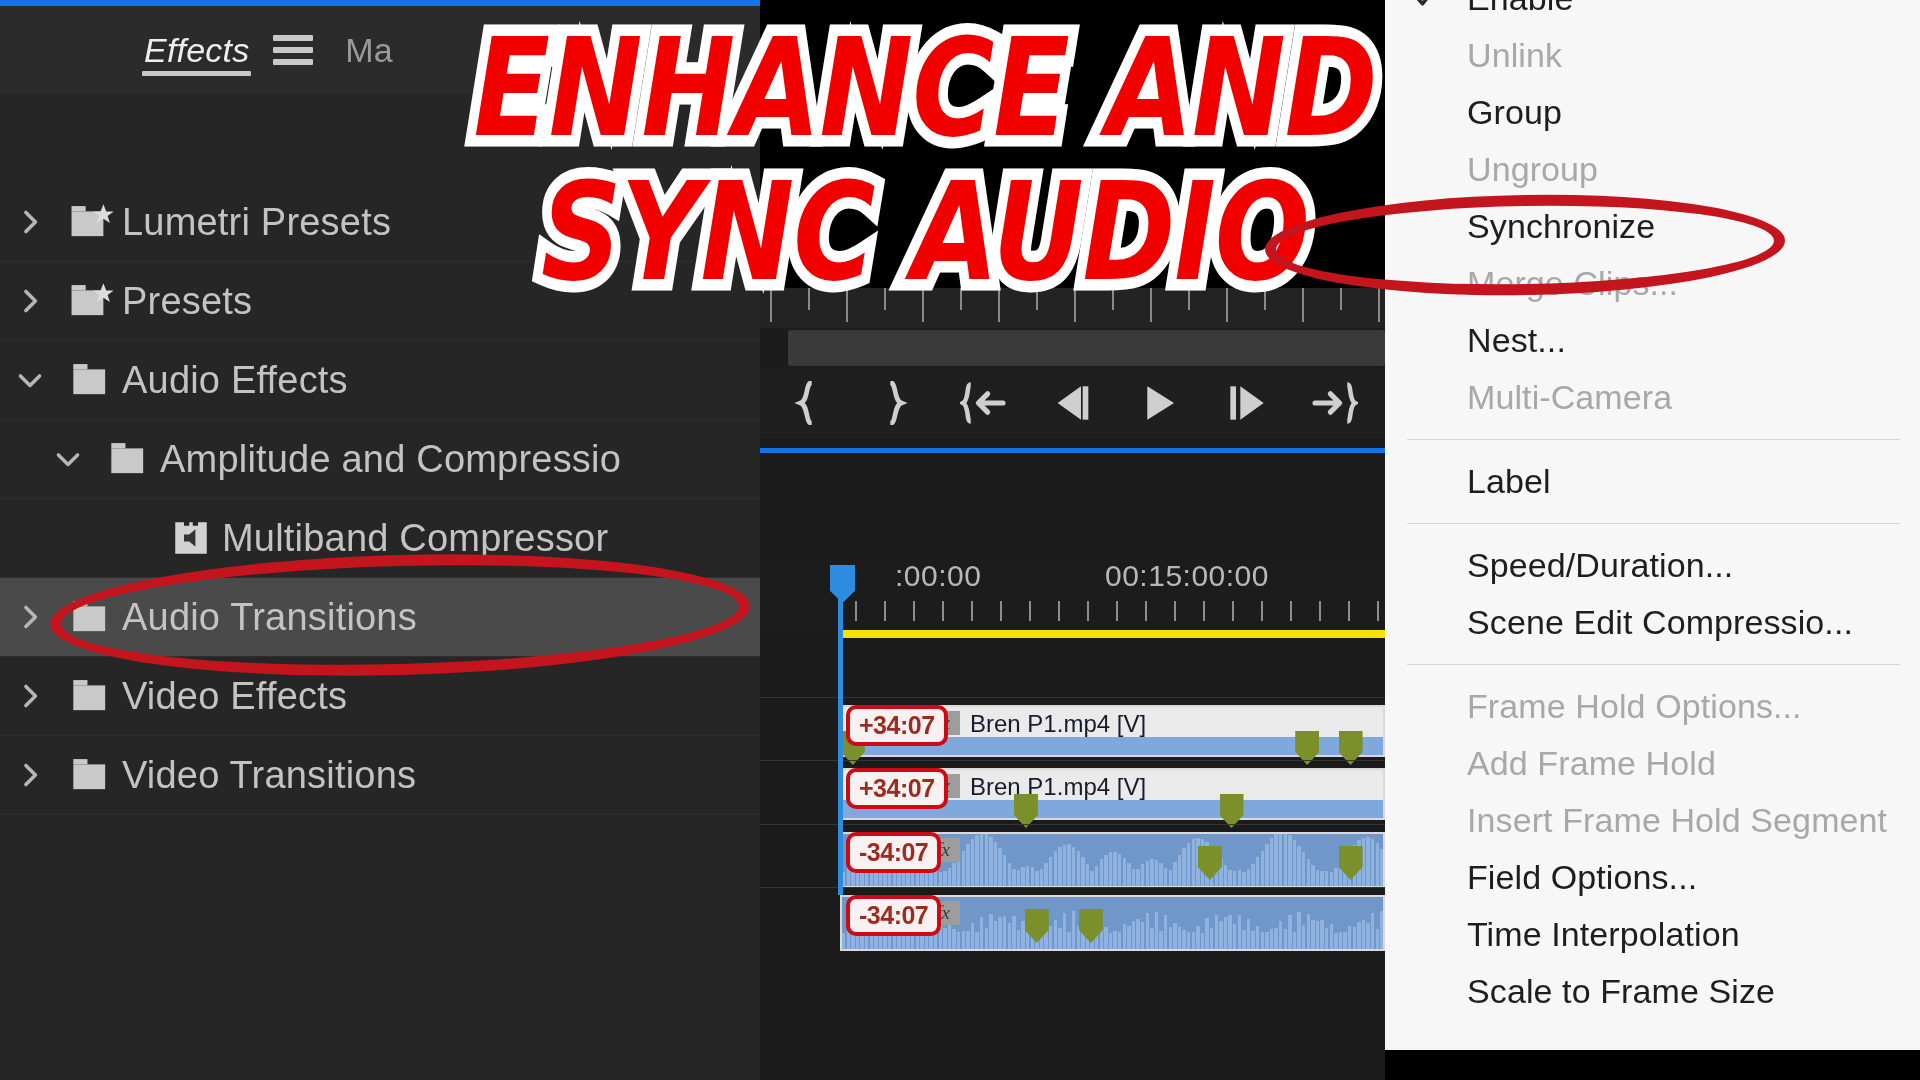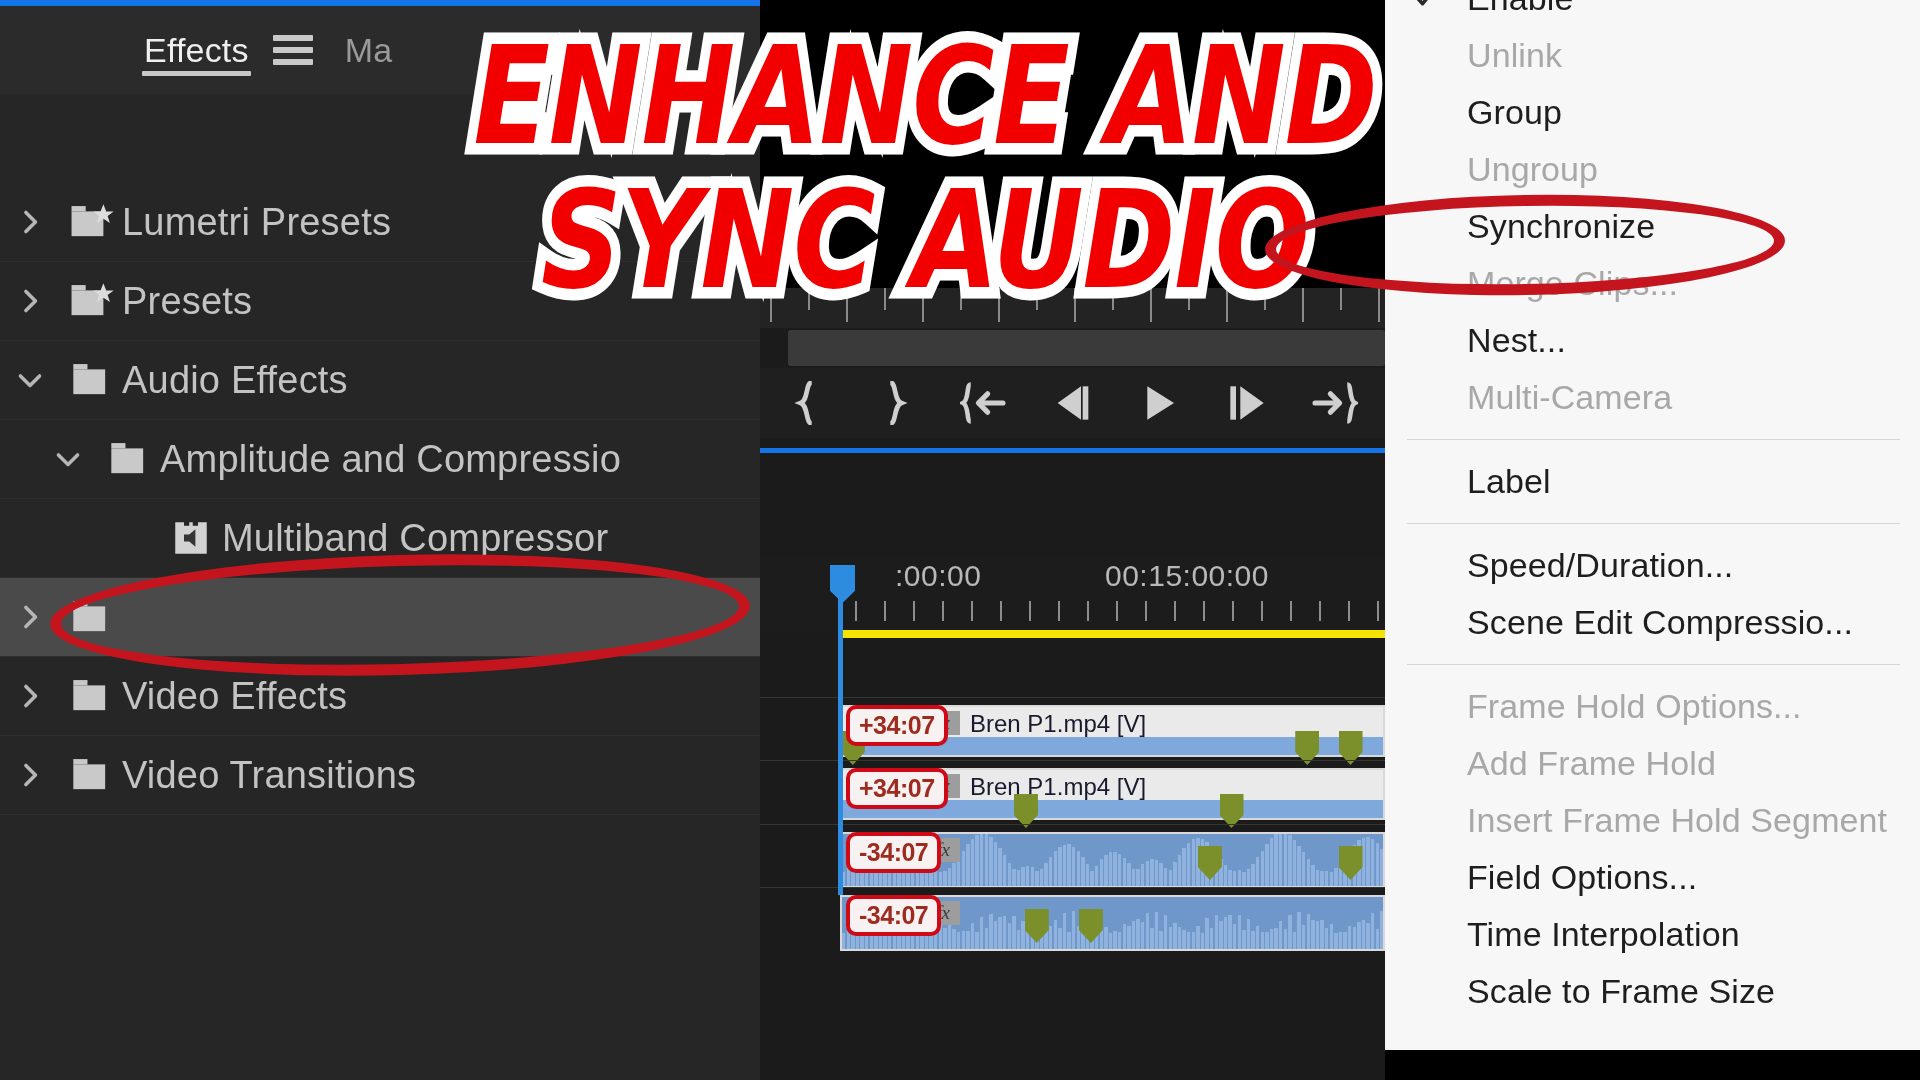--- a/index.html
+++ b/index.html
@@ -130,21 +130,21 @@
   .mi {
     position:relative; height:57px; display:flex; align-items:center;
     font-size:34px; color:#1e1e1e; padding-left:82px; letter-spacing:.1px;
   }
   .mi.dis { color:#a8a8a8; }
   .mi .check { position:absolute; left:26px; top:50%; transform:translateY(-50%); }
   .sep { height:1px; background:#d6d6d6; margin:13px 20px 13px 22px; }
 
   
   #ann-text {
-    position:absolute; left:510px; top:12px; width:830px; height:290px;
+    position:absolute; left:510px; top:4px; width:830px; height:290px;
     pointer-events:none; z-index:40;
   }
   .ann-line {
     font-family:"DejaVu Sans", sans-serif; font-weight:bold; font-style:italic;
     color:#f20000; font-size:100px; line-height:1.0; text-align:center;
     letter-spacing:-1px;
     -webkit-text-stroke: 17px #ffffff; paint-order: stroke fill;
     transform: scaleX(1.12) scaleY(1.35);
     transform-origin: center top;
   }
@@ -160,21 +160,21 @@
 </style>
 </head>
 <body>
 
 <div id="root">
 
   <div id="effects-panel">
     <div id="panel-top-accent"></div>
 
     <div id="panel-tabbar">
-      <div class="tab active" style="margin-left:130px;">
+      <div class="tab active" style="margin-left:130px;font-style:italic;">
         <span>Effects</span>
       </div>
       <div class="hamburger">
         <i></i>
           <i></i>
           <i></i>
       </div>
       <div class="tab tab-cut">
         <span>Ma</span>
       </div>
@@ -258,20 +258,21 @@
             <svg width="30" height="30" viewBox="0 0 22 22">
               <path d="M8 4 L15 11 L8 18" fill="none" stroke="#b6b6b6" stroke-width="2.6" stroke-linecap="round" stroke-linejoin="round"></path>
             </svg>
           </span>
           <span class="folder">
             <svg width="46" height="40" viewBox="0 0 26 22">
               <rect x="3" y="5" width="18" height="14" fill="#c9c9c9"></rect>
               <rect x="3" y="2" width="8" height="3" fill="#c9c9c9"></rect>
             </svg>
           </span>
+          <span class="lbl">Audio Transitions</span>
         </div>
         <div class="tree-row d1">
           <span class="twisty">
             <svg width="30" height="30" viewBox="0 0 22 22">
               <path d="M8 4 L15 11 L8 18" fill="none" stroke="#b6b6b6" stroke-width="2.6" stroke-linecap="round" stroke-linejoin="round"></path>
             </svg>
           </span>
           <span class="folder">
             <svg width="46" height="40" viewBox="0 0 26 22">
               <rect x="3" y="5" width="18" height="14" fill="#c9c9c9"></rect>

